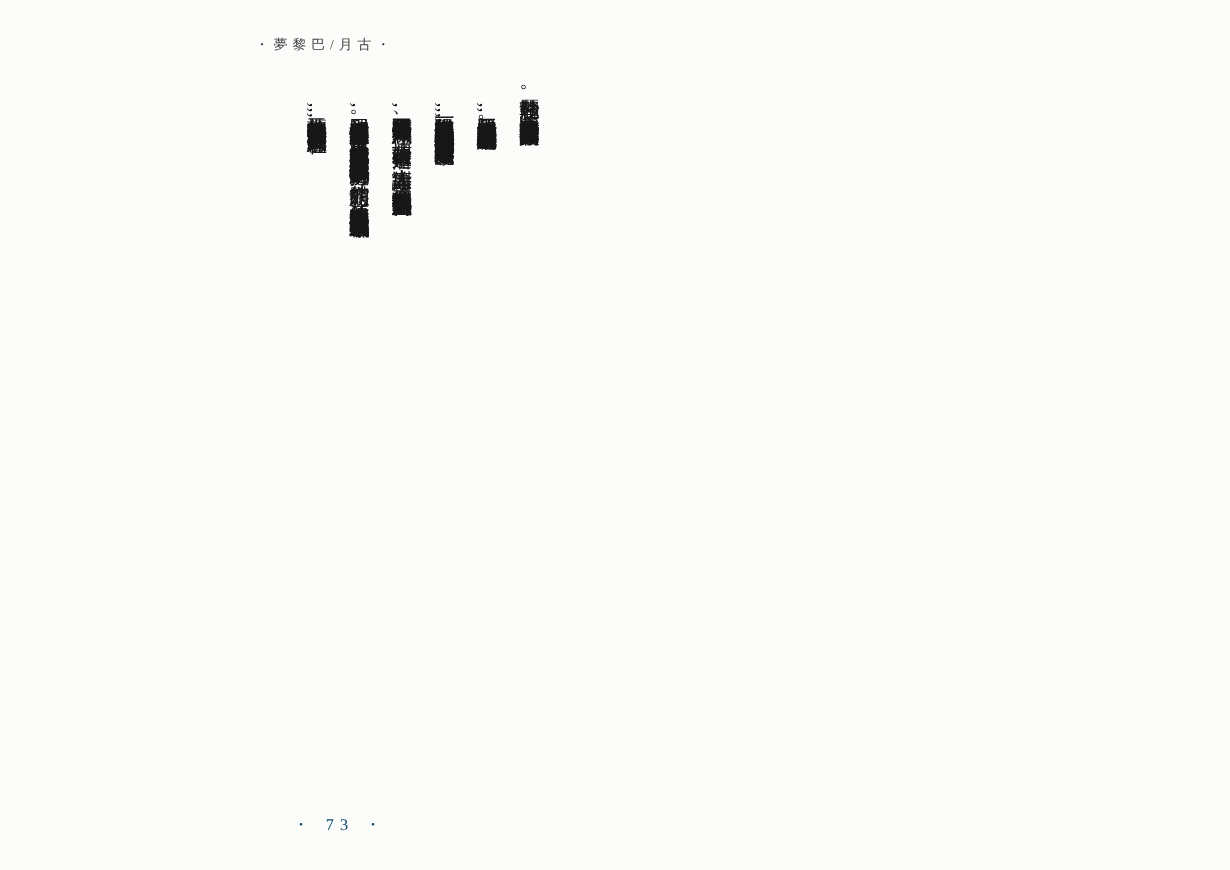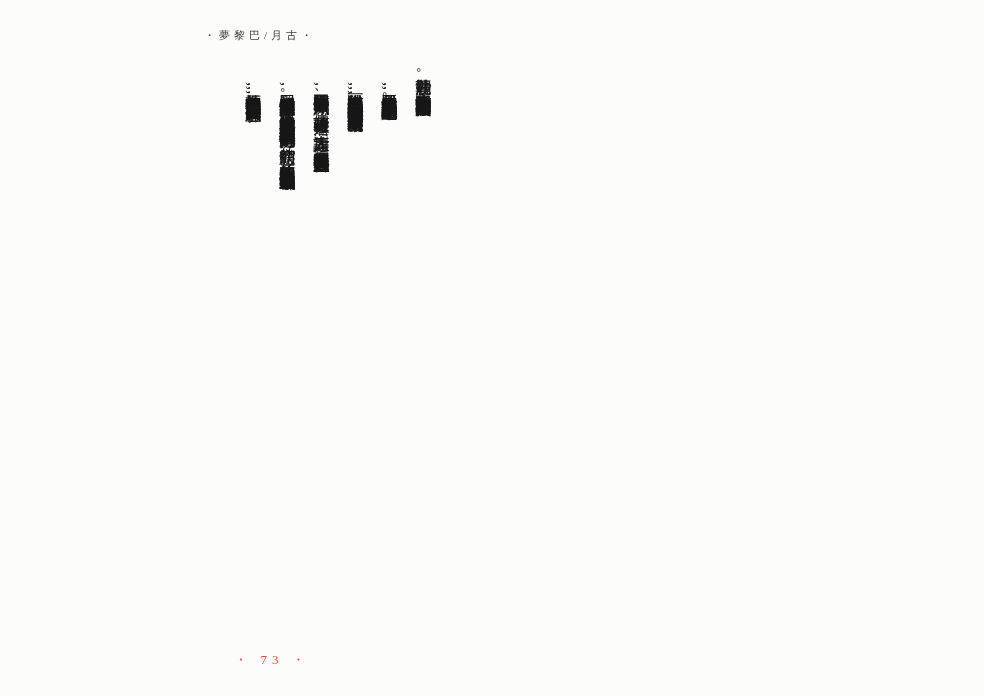--- a/index.html
+++ b/index.html
@@ -62,21 +62,21 @@
   .content p:first-child { margin-block-start: 0; }
   .content p.flush { text-indent: 0; }
 
   
   .folio {
     position: absolute;
     width: 200px;
     text-align: center;
     font-size: 13px;
     letter-spacing: 5px;
-    color: #ef4444;
+    color: #0c4a6e;
     white-space: nowrap;
   }
   .folio.f-left  { left: 172px; top: 651px; }
 </style>
 </head>
 <body>
 
 <div class="book">
 
   <section class="page page-left">

